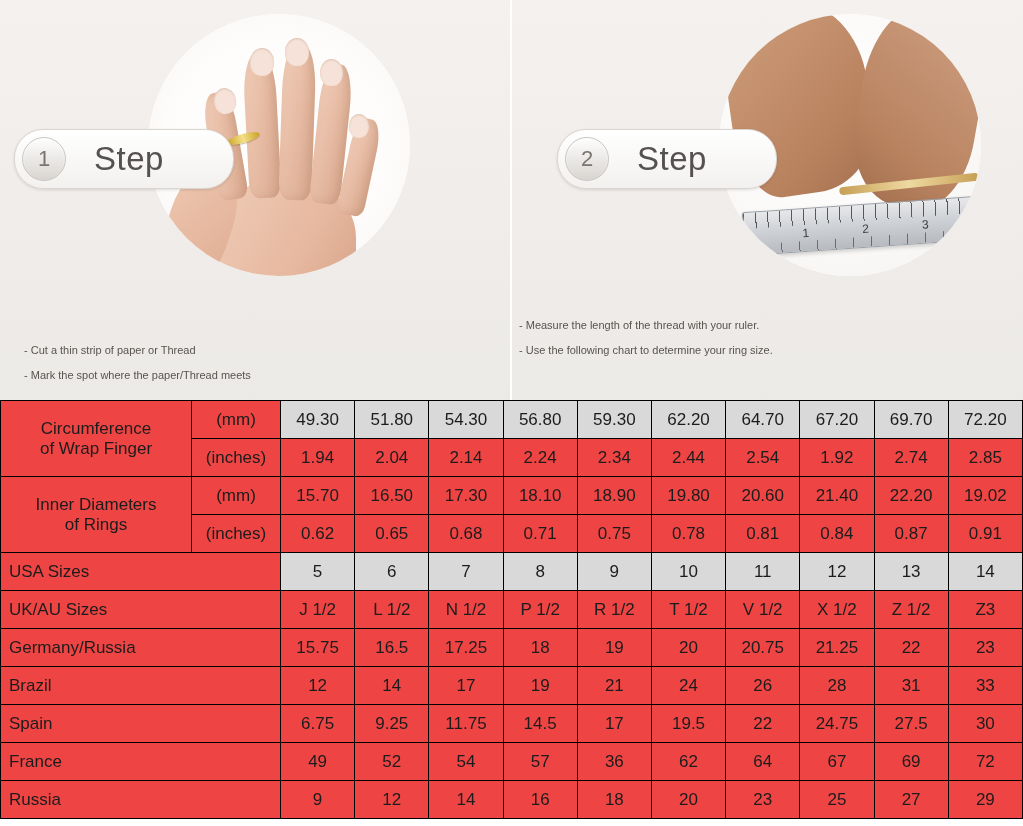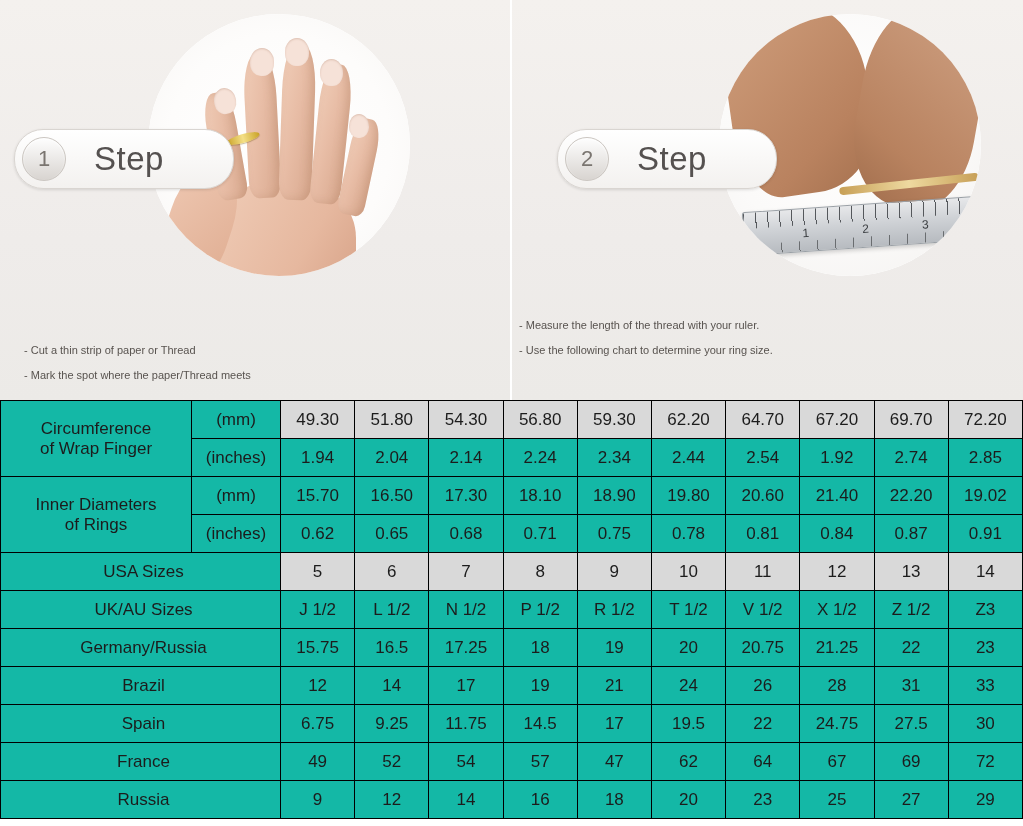--- a/index.html
+++ b/index.html
@@ -218,39 +218,39 @@
   .table-wrap {
     position: absolute;
     left: 0;
     top: 400px;
     width: 1023px;
   }
   table.size-chart {
     border-collapse: collapse;
     width: 1023px;
     table-layout: fixed;
-    background: #14b8a6;
+    background: #ef4444;
   }
   table.size-chart td {
     border: 1px solid #000;
     font-size: 17px;
     color: #1c1c1c;
     text-align: center;
     height: 37px;
     padding: 0 2px;
     overflow: hidden;
     white-space: nowrap;
   }
   td.rowlabel {
     text-align: center;
     font-size: 18px;
     width: 186px;
   }
   td.rowlabel.leftal {
-    text-align: center;
+    text-align: left;
     padding-left: 8px;
   }
   td.unit {
     width: 84px;
     text-align: center;
     font-size: 17px;
   }
   td.shaded {
     background: #d9d9d9;
   }
@@ -466,21 +466,21 @@
           <td>27.5</td>
           <td>30</td>
         </tr>
 
         <tr>
           <td class="rowlabel leftal labelspan" colspan="2">France</td>
           <td>49</td>
           <td>52</td>
           <td>54</td>
           <td>57</td>
-          <td>47</td>
+          <td>36</td>
           <td>62</td>
           <td>64</td>
           <td>67</td>
           <td>69</td>
           <td>72</td>
         </tr>
 
         <tr>
           <td class="rowlabel leftal labelspan" colspan="2">Russia</td>
           <td>9</td>

